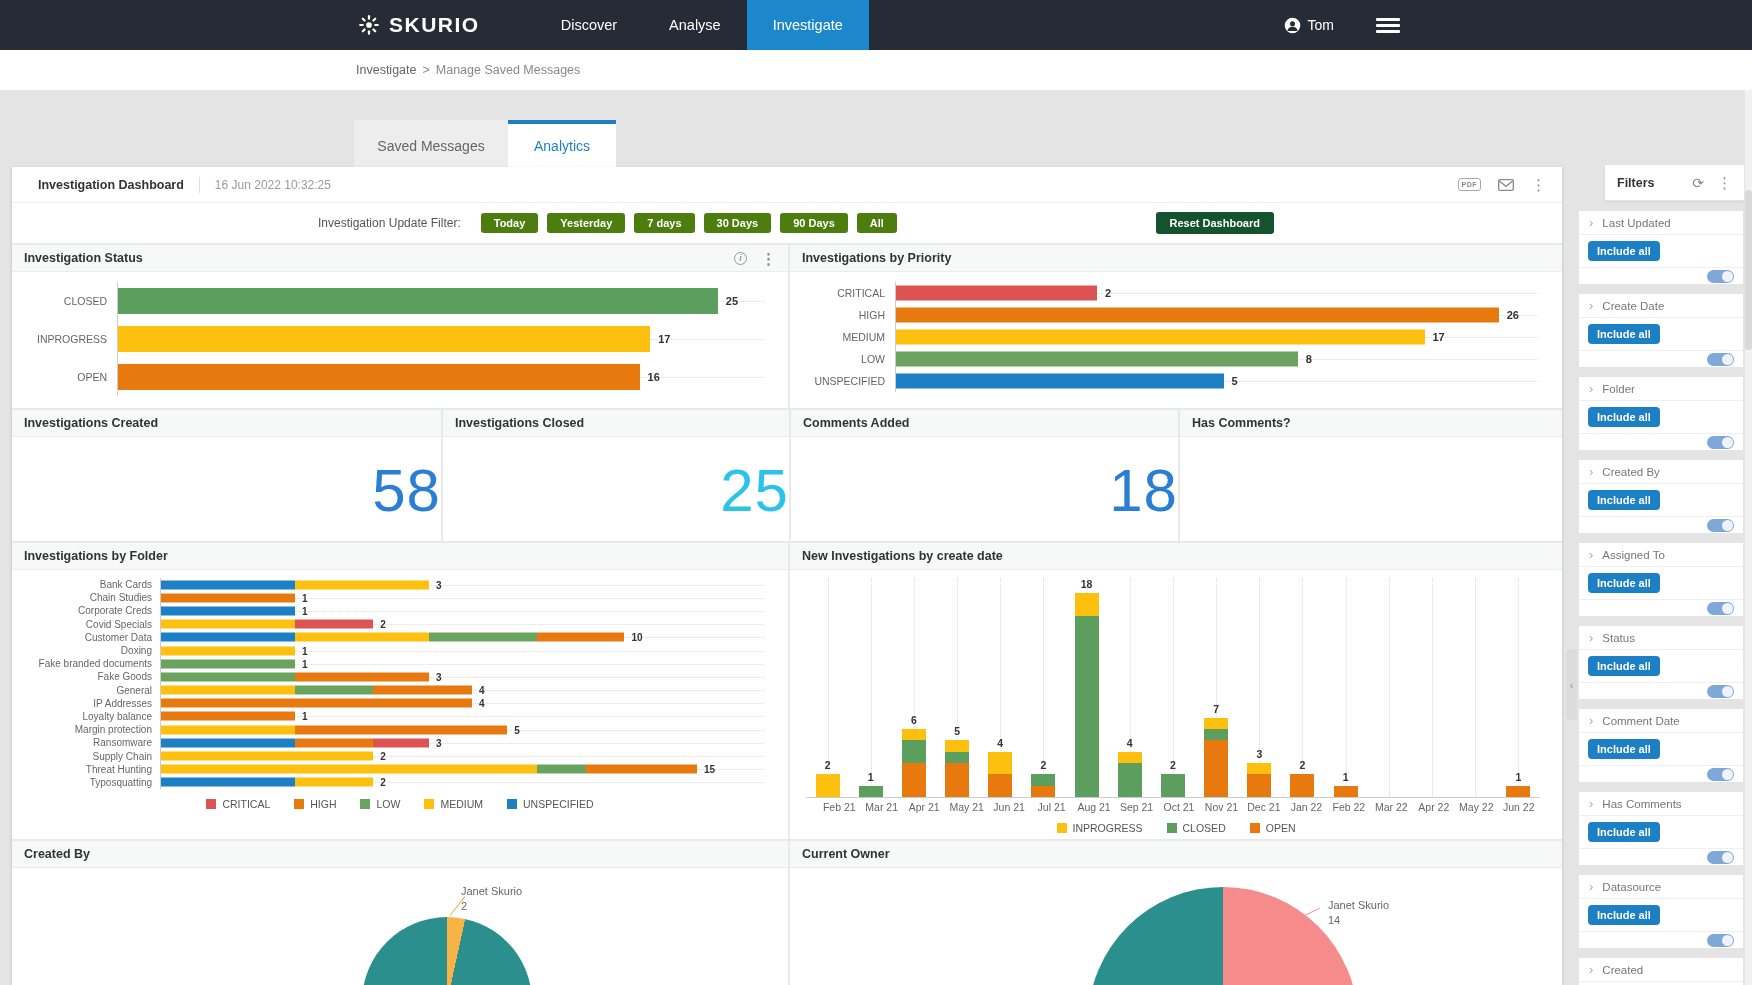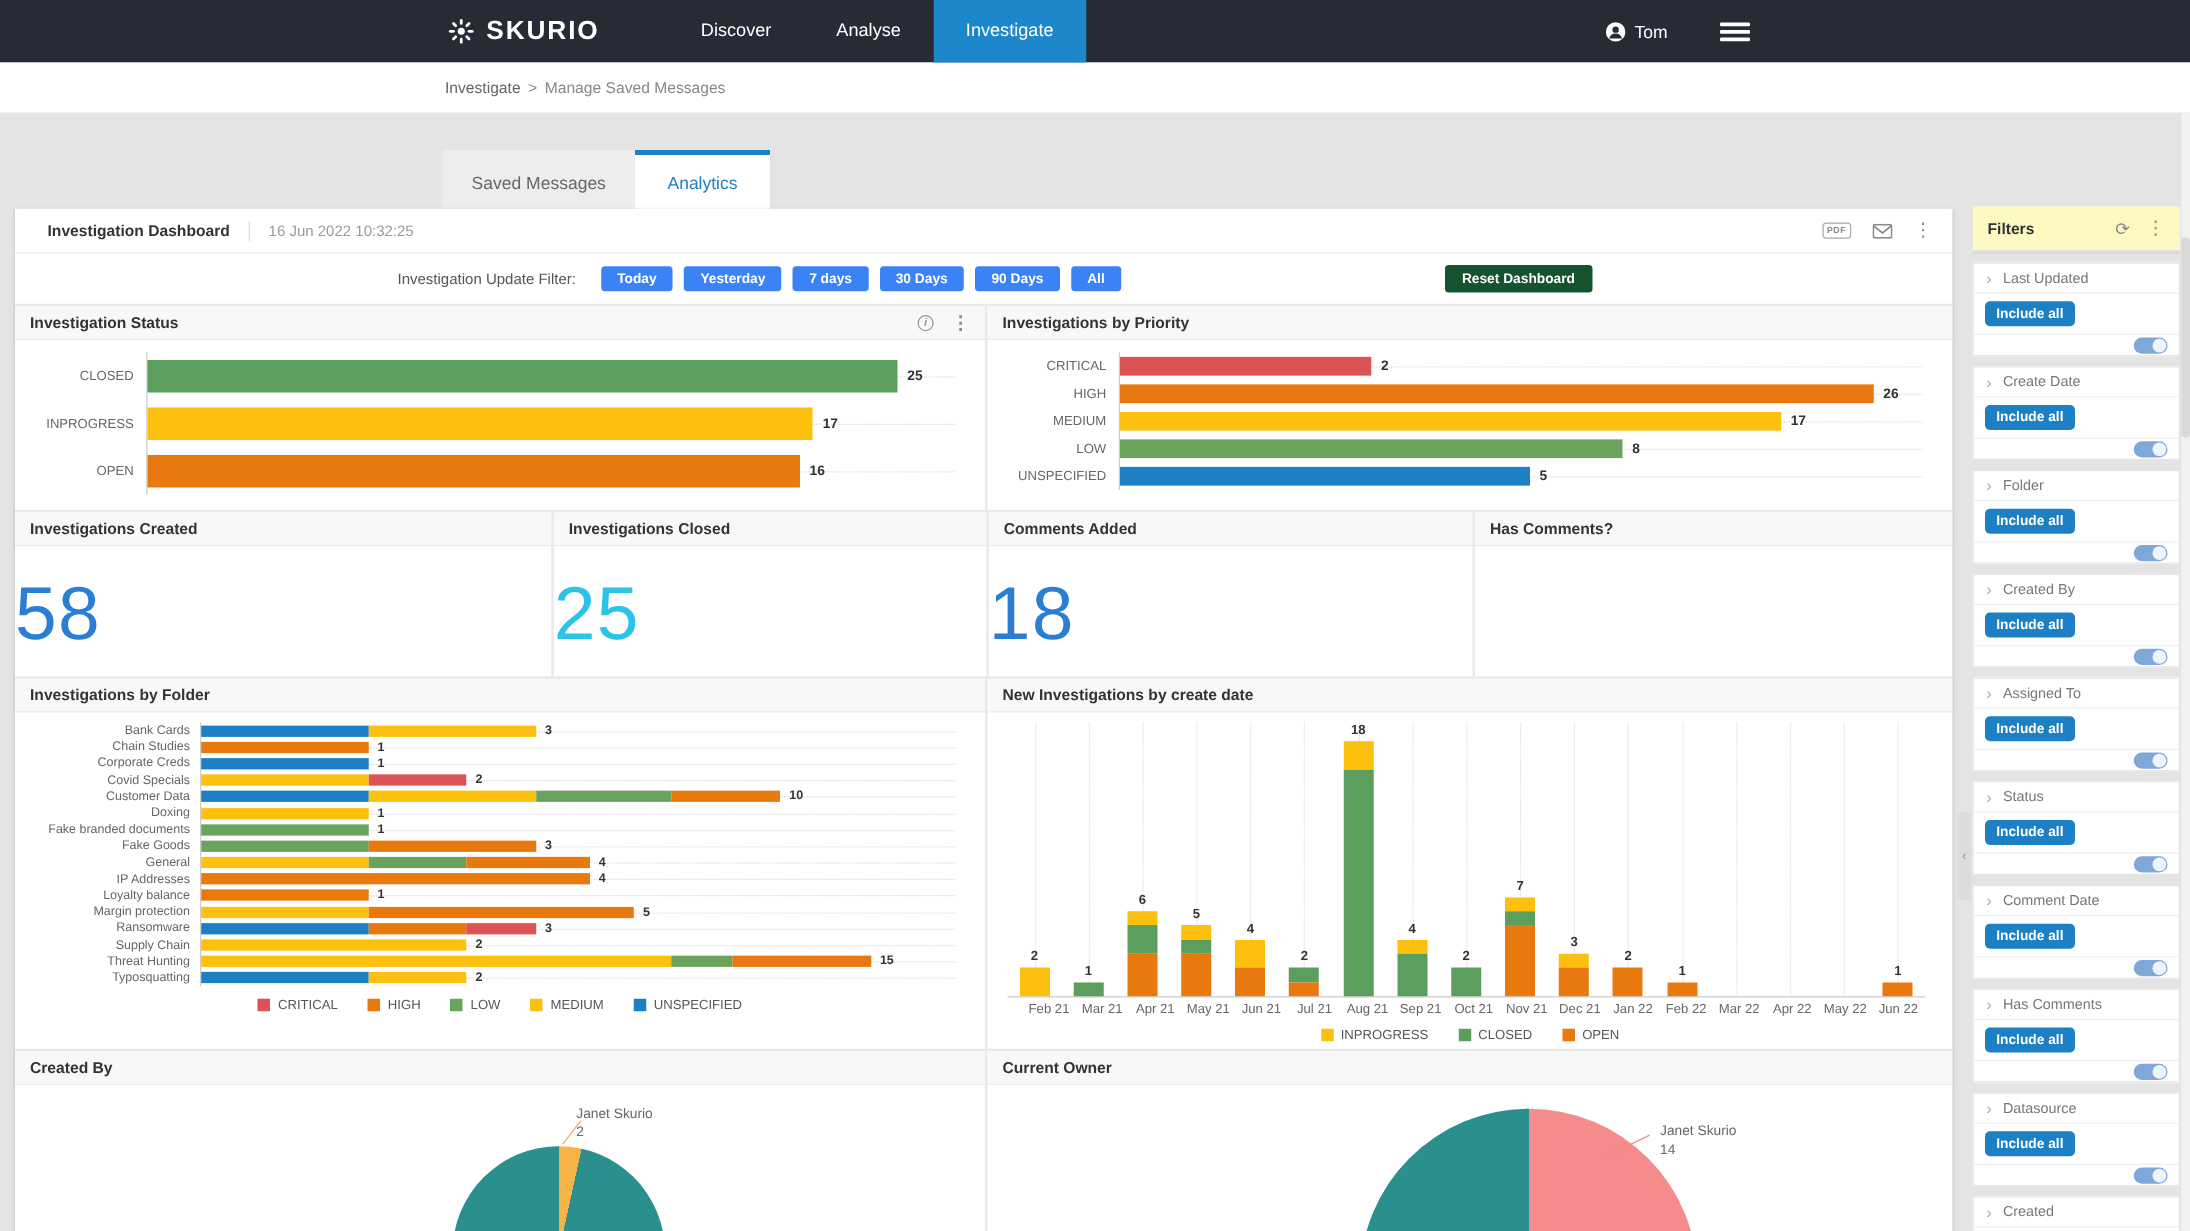--- a/index.html
+++ b/index.html
@@ -40,21 +40,21 @@
   .dash-sep { width:1px; height:16px; background:#ddd; margin:0 15px; }
   .dash-date { font-size:12px; color:#9a9a9a; }
   .dash-icons { margin-left:auto; margin-right:16px; display:flex; gap:17px; align-items:center; color:#8a8a8a; }
   .pdf-badge { font-size:7px; font-weight:bold; border:1px solid #aaa; border-radius:3px;
     padding:2px 3px; color:#888; letter-spacing:.5px; }
   .kebab { font-size:15px; color:#8a8a8a; line-height:1; cursor:pointer; }
 
   .filter-row { height:40px; display:flex; align-items:center; font-size:12px; color:#555; }
   .filter-label { margin-left:306px; }
   .fbtns { display:flex; gap:9px; margin-left:20px; }
-  .fbtn { background:#3b82f6; color:#fff; font-size:11px; font-weight:bold; padding:4px 13px;
+  .fbtn { background:#4d7c0f; color:#fff; font-size:11px; font-weight:bold; padding:4px 13px;
     border-radius:3px; border:none; cursor:pointer; }
   .reset-btn { margin-left:auto; margin-right:288px; background:#14532d; color:#fff; font-size:11px;
     font-weight:bold; padding:5px 14px; border-radius:3px; border:none; cursor:pointer; }
 
   
   .row { display:flex; border-top:2px solid #e9e9e9; }
   .panel { position:relative; overflow:hidden; }
   .panel + .panel { border-left:2px solid #e9e9e9; }
   .p-head { height:27px; background:#f7f8f8; border-bottom:1px solid #ececec; display:flex;
     align-items:center; padding:0 12px; font-size:12.5px; font-weight:bold; color:#333; }
@@ -99,35 +99,35 @@
   .dc-slot { flex:1; position:relative; height:100%; }
   .dc-grid { position:absolute; left:50%; top:0; bottom:0; border-left:1px dotted #ddd; }
   .dc-stack { position:absolute; bottom:0; left:50%; transform:translateX(-50%); width:24px;
     display:flex; flex-direction:column-reverse; }
   .dc-val { position:absolute; left:50%; transform:translateX(-50%); font-size:10.5px;
     font-weight:bold; color:#333; }
   .dc-labels { display:flex; margin:3px 22px 0 28px; }
   .dc-xl { flex:1; text-align:center; font-size:10.5px; color:#666; }
 
   
-  .kpi-body { height:106px; display:flex; align-items:center; justify-content:flex-start; }
+  .kpi-body { height:106px; display:flex; align-items:center; justify-content:flex-end; }
   .kpi-num { font-size:60px; font-weight:400; letter-spacing:1px; }
 
   
   .pie { border-radius:50%; position:absolute; }
   .pie-lbl { position:absolute; font-size:11px; color:#777; }
   .pie-pct { position:absolute; color:#fff; font-weight:bold; }
   .lead { position:absolute; border-top:1px solid #999; transform-origin:left center; }
   .callout { position:absolute; font-size:11px; color:#666; line-height:1.35; }
 
   
   .filters { position:absolute; left:1578px; top:75px; width:166px; height:820px; overflow:hidden; }
-  .f-head { background:#fef9c3; height:36px; display:flex; align-items:center; padding:0 12px;
+  .f-head { background:#ffffff; height:36px; display:flex; align-items:center; padding:0 12px;
     font-size:12.5px; font-weight:bold; color:#333; border-bottom:1px solid #e2e2e2;
-    box-shadow:0 1px 2px rgba(0,0,0,.08); margin-bottom:9px; }
+    box-shadow:0 1px 2px rgba(0,0,0,.08); margin-bottom:9px;margin-left:27px; }
   .f-head .hicons { margin-left:auto; display:flex; gap:13px; align-items:center; color:#888;
     font-weight:normal; }
   .fsec { background:#fff; border:1px solid #e5e5e5; margin-bottom:8px; }
   .fsec-title { height:24px; display:flex; align-items:center; gap:9px; padding:0 10px;
     font-size:11.5px; color:#777; border-bottom:1px solid #efefef; cursor:pointer; }
   .chev { color:#aaa; font-size:13px; line-height:1; }
   .fsec-body { padding:6px 9px; border-bottom:1px solid #efefef; }
   .include-btn { background:#1d7fc4; color:#fff; font-size:11px; font-weight:bold; padding:4px 9px;
     border-radius:4px; border:none; cursor:pointer; }
   .fsec-foot { height:16px; display:flex; justify-content:flex-end; align-items:center; padding:0 9px; }

